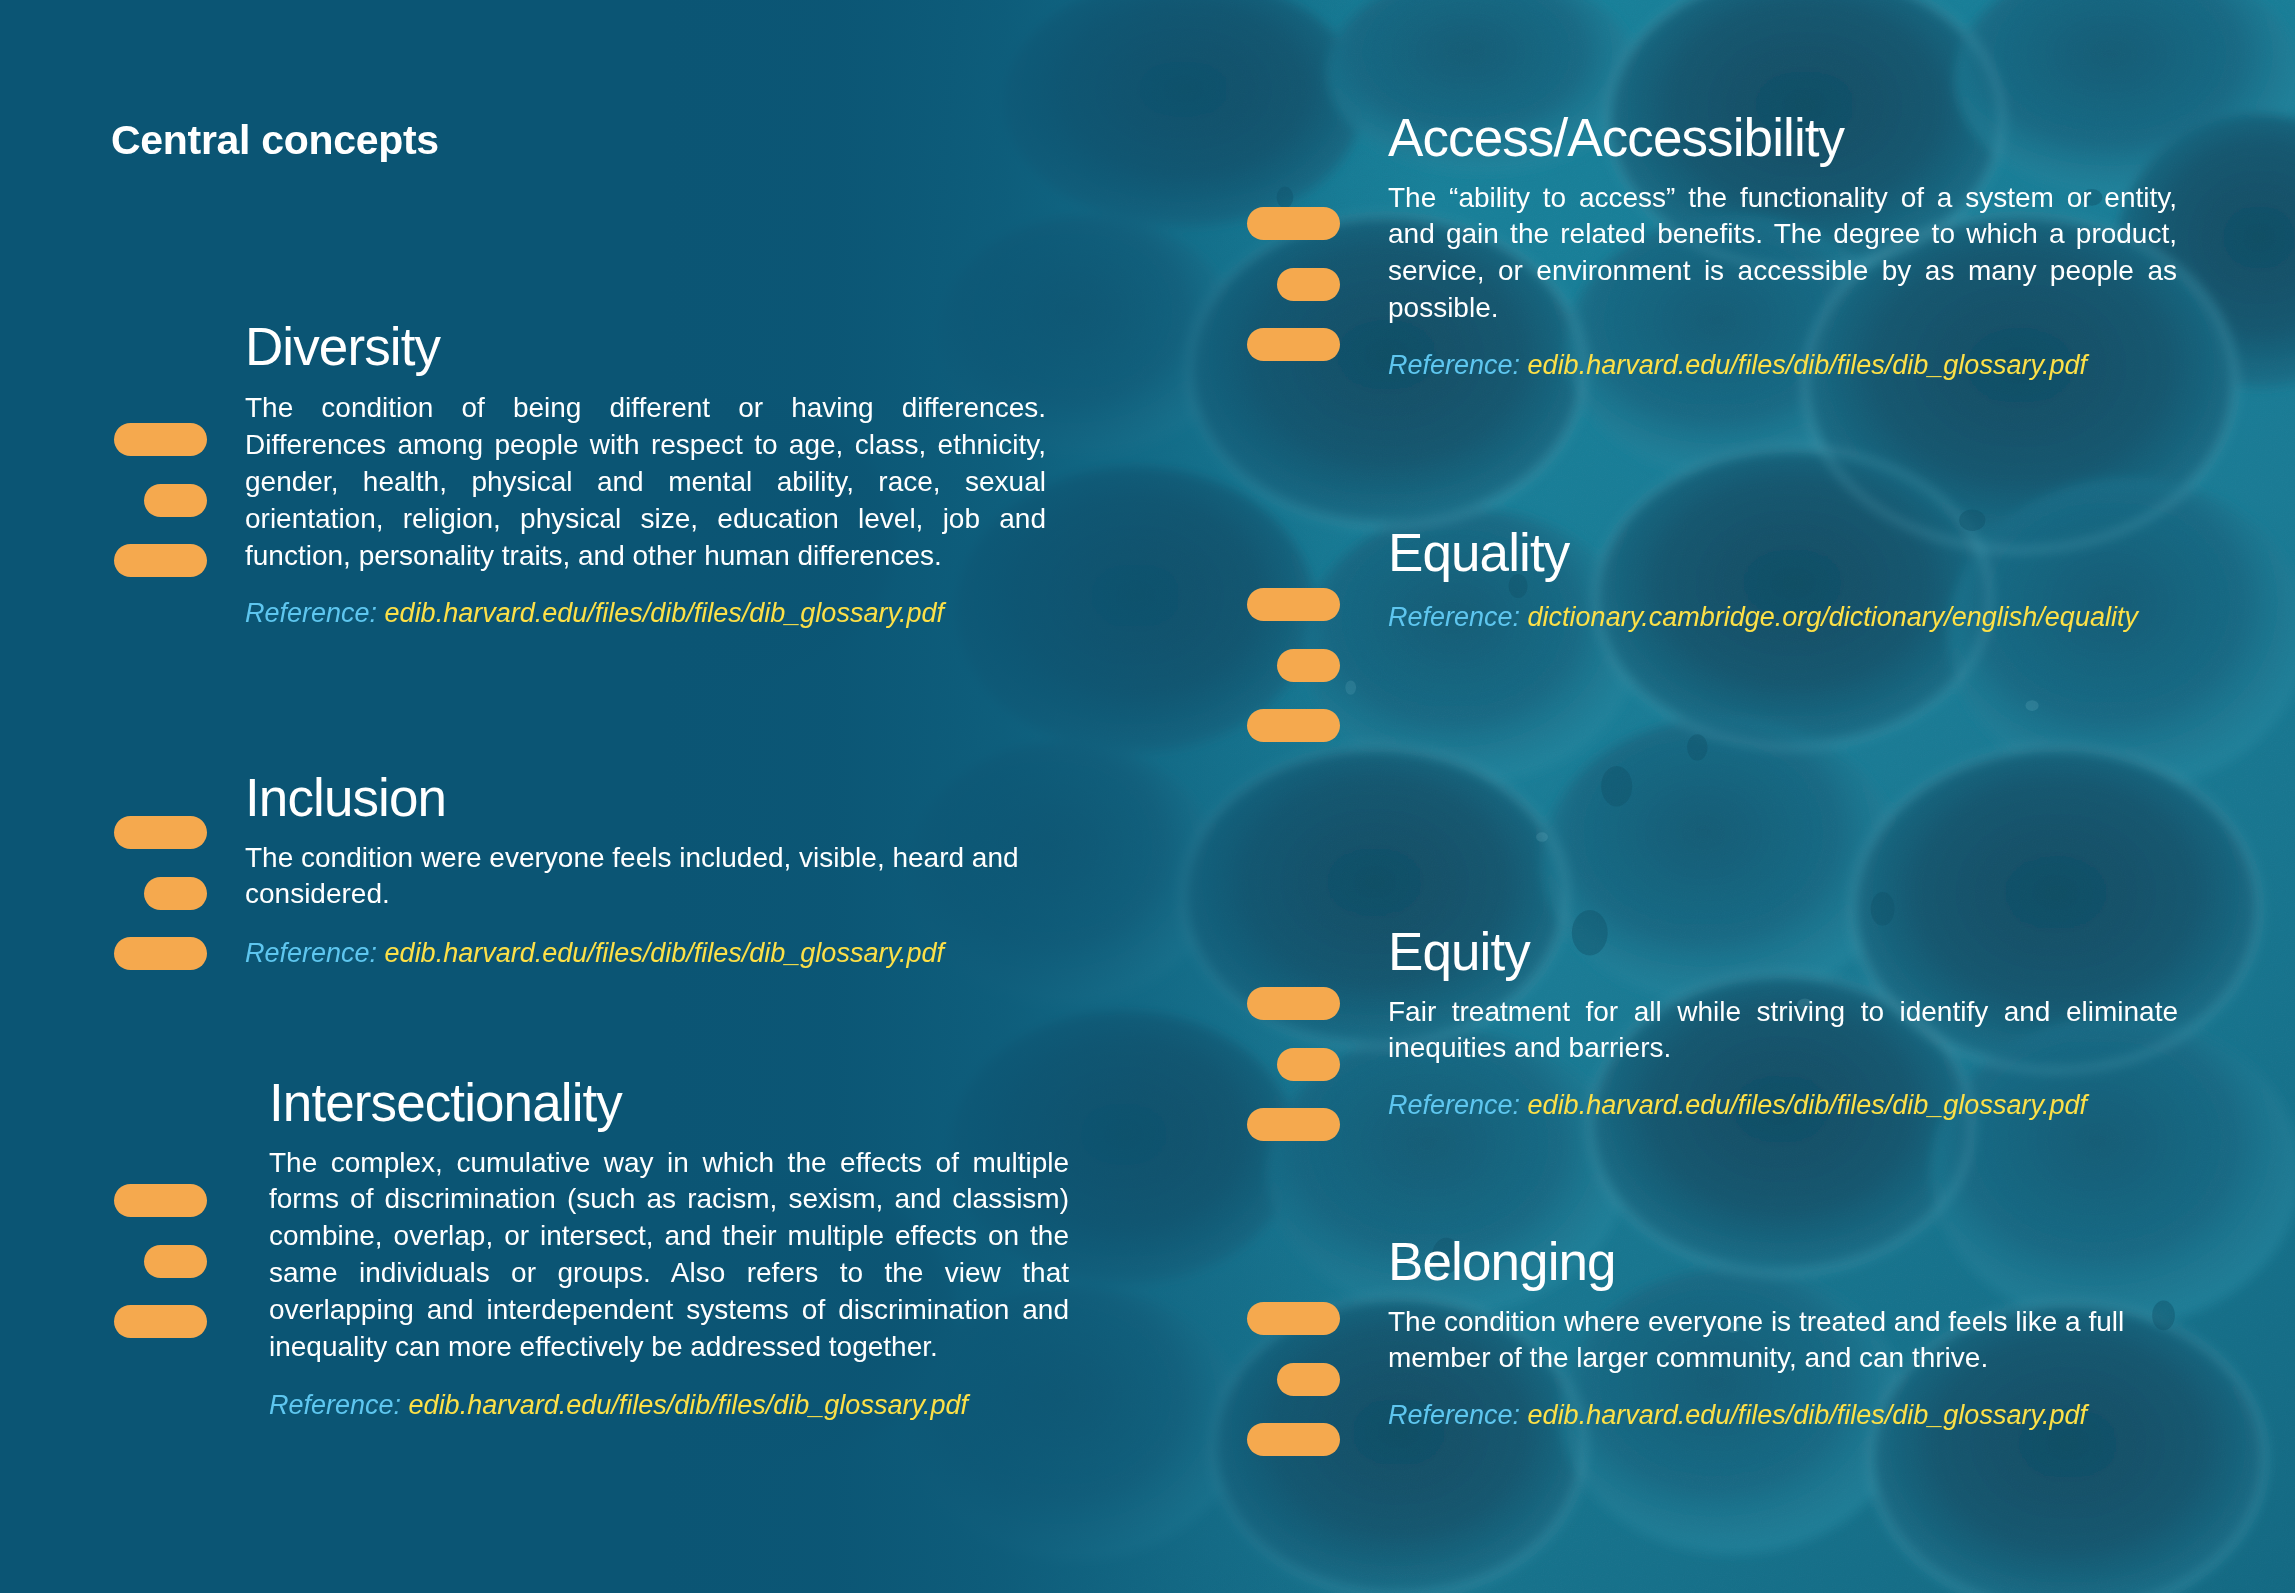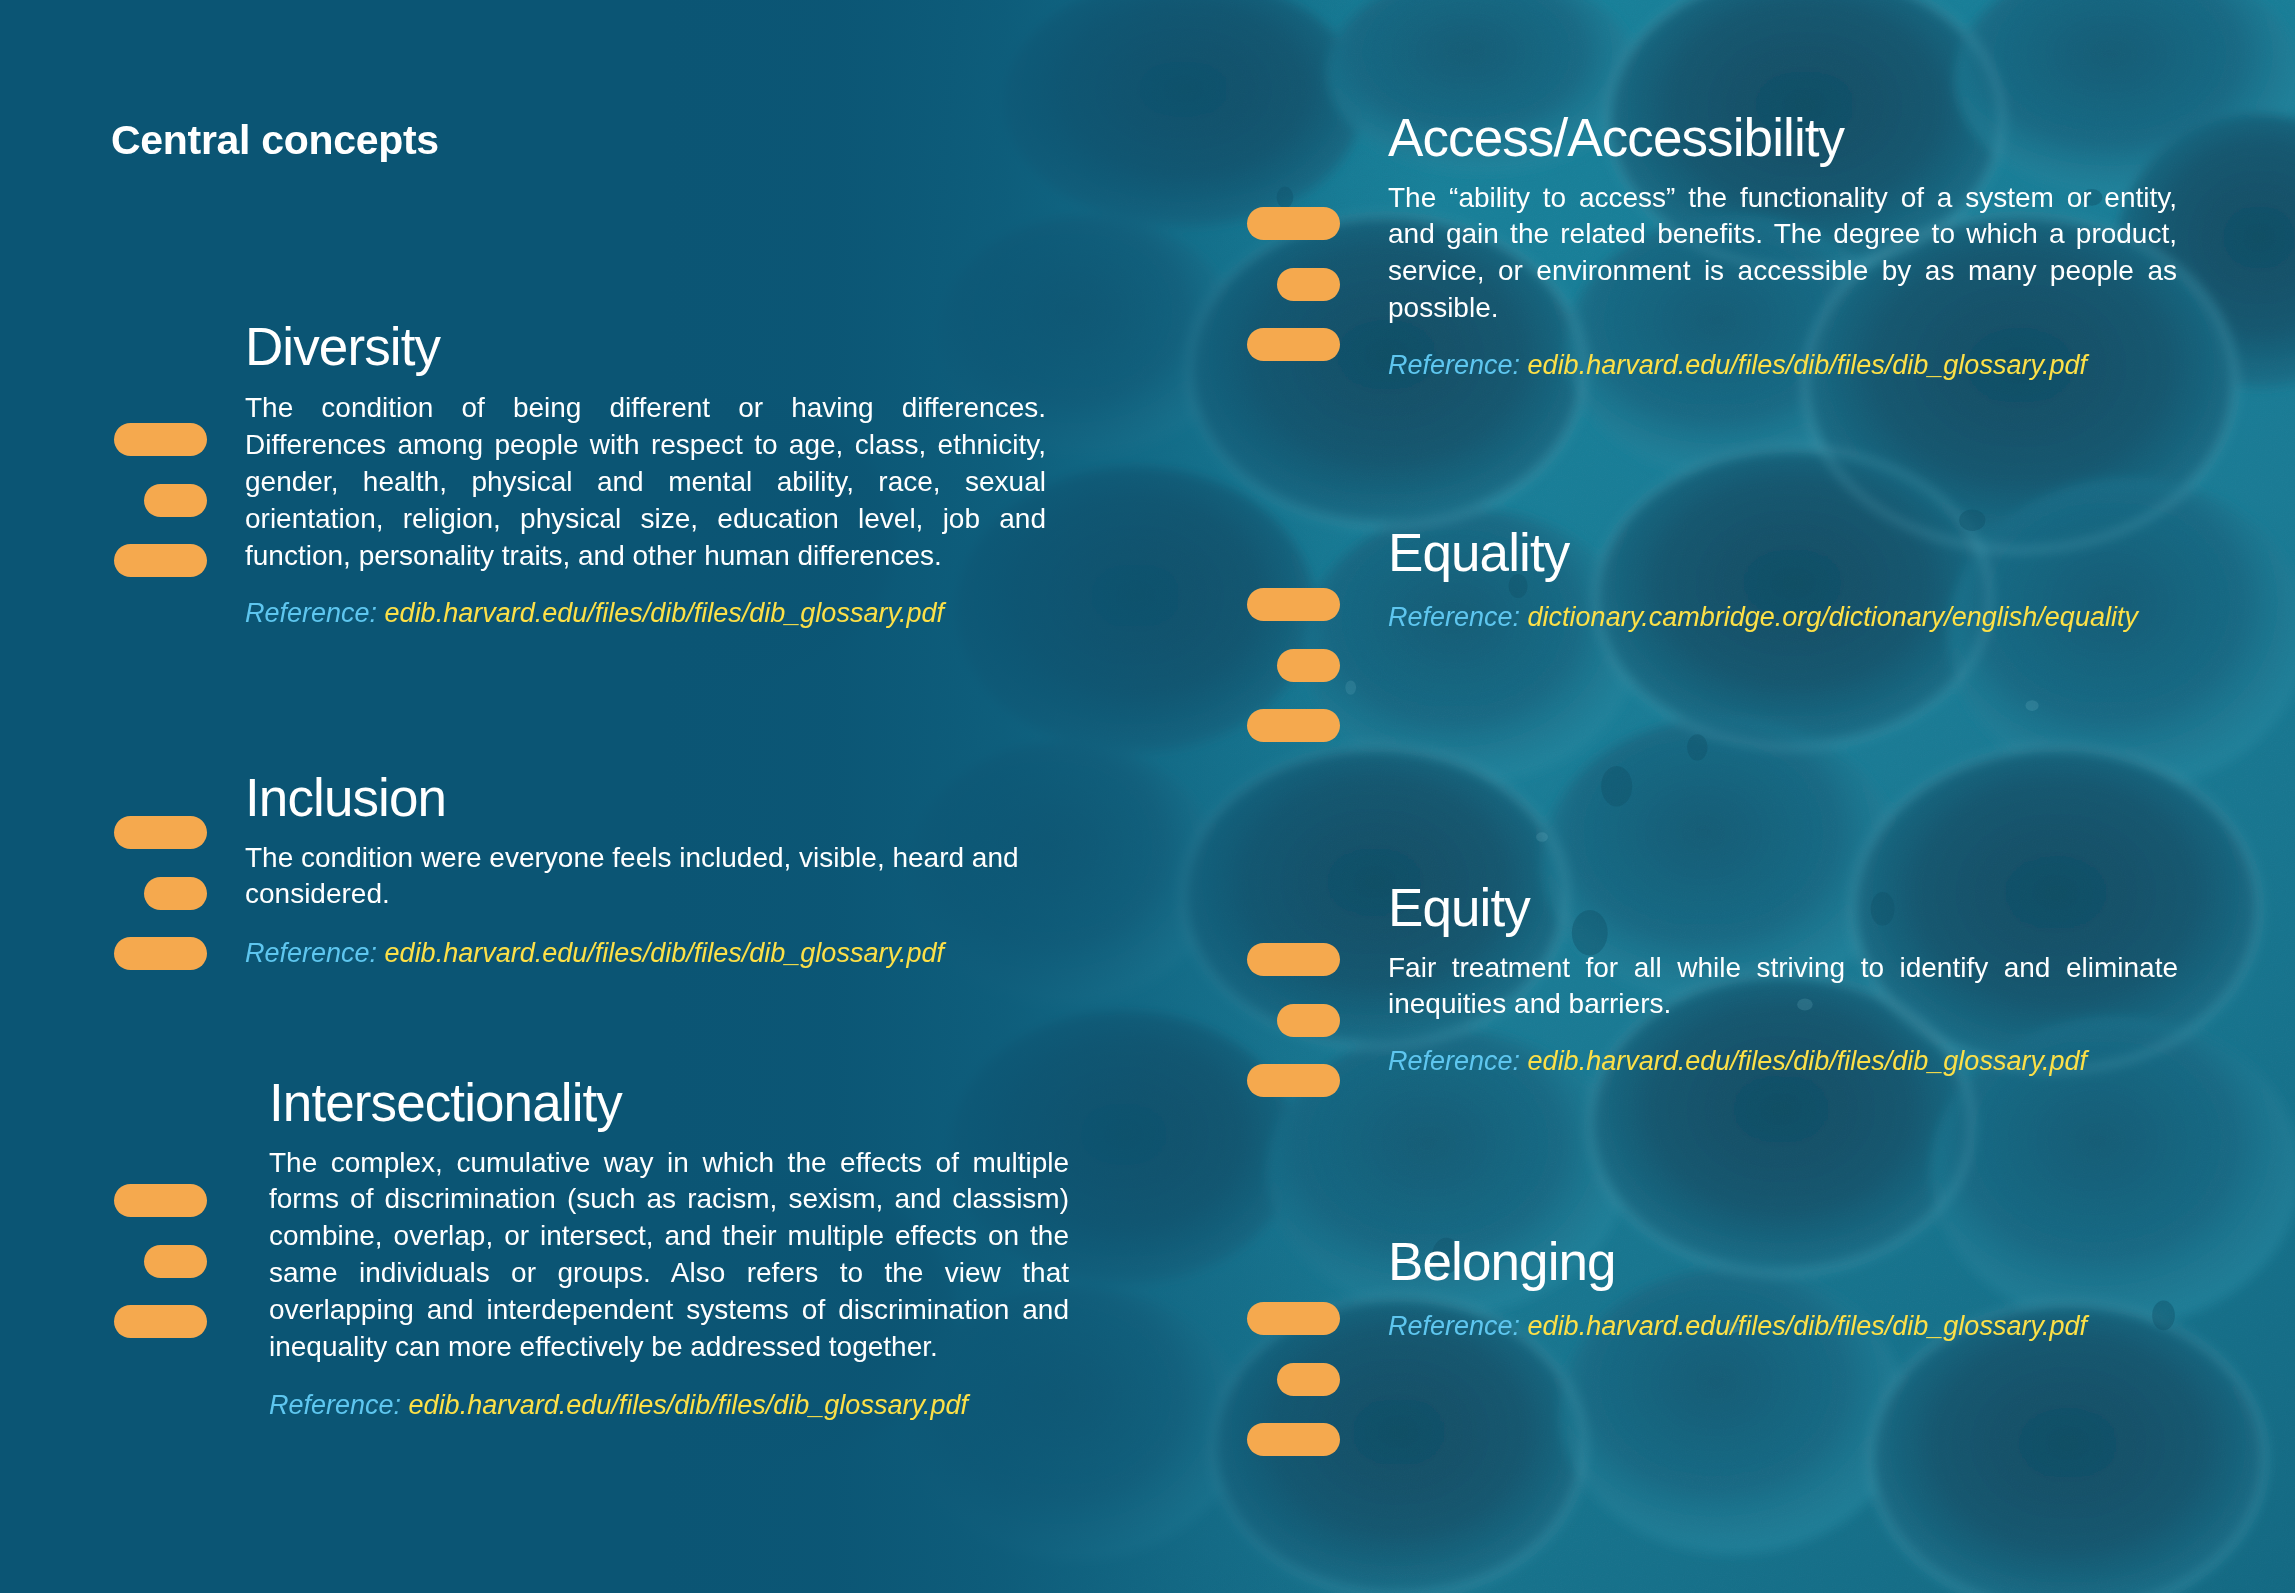--- a/index.html
+++ b/index.html
@@ -315,41 +315,42 @@
       <div class="bar b2"></div>
       <div class="bar b3"></div>
     </div>
     <h2 class="concept-heading">Equality</h2>
     <p class="concept-reference" style="margin-top:21.5px;">
       <span class="ref-label">Reference:</span>
       <span class="ref-url">dictionary.cambridge.org/dictionary/english/equality</span>
     </p>
   </div>
 
-  <div class="concept col-right" style="left:1247px; top:881px; width:1016px;">
+  <div class="concept col-right" style="left:1247px; top:925px; width:1016px;">
     <div class="marker" style="top:62px;">
       <div class="bar b1"></div>
       <div class="bar b2"></div>
       <div class="bar b3"></div>
     </div>
     <h2 class="concept-heading">Equity</h2>
     <p class="concept-body justify" style="margin-top:15.5px; width:790px;">Fair treatment for all while striving to identify and eliminate inequities and barriers.</p>
     <p class="concept-reference" style="margin-top:21.5px;">
       <span class="ref-label">Reference:</span>
       <span class="ref-url">edib.harvard.edu/files/dib/files/dib_glossary.pdf</span>
     </p>
   </div>
 
   <div class="concept col-right" style="left:1247px; top:1235px; width:1016px;">
     <div class="marker" style="top:67px;">
       <div class="bar b1"></div>
       <div class="bar b2"></div>
       <div class="bar b3"></div>
     </div>
     <h2 class="concept-heading">Belonging</h2>
+    <p class="concept-body" style="margin-top:15.5px; width:783px;">The condition where everyone is treated and feels like a full member of the larger community, and can thrive.</p>
     <p class="concept-reference" style="margin-top:21.5px;">
       <span class="ref-label">Reference:</span>
       <span class="ref-url">edib.harvard.edu/files/dib/files/dib_glossary.pdf</span>
     </p>
   </div>
 
 </div>
 
 
 </body></html>

